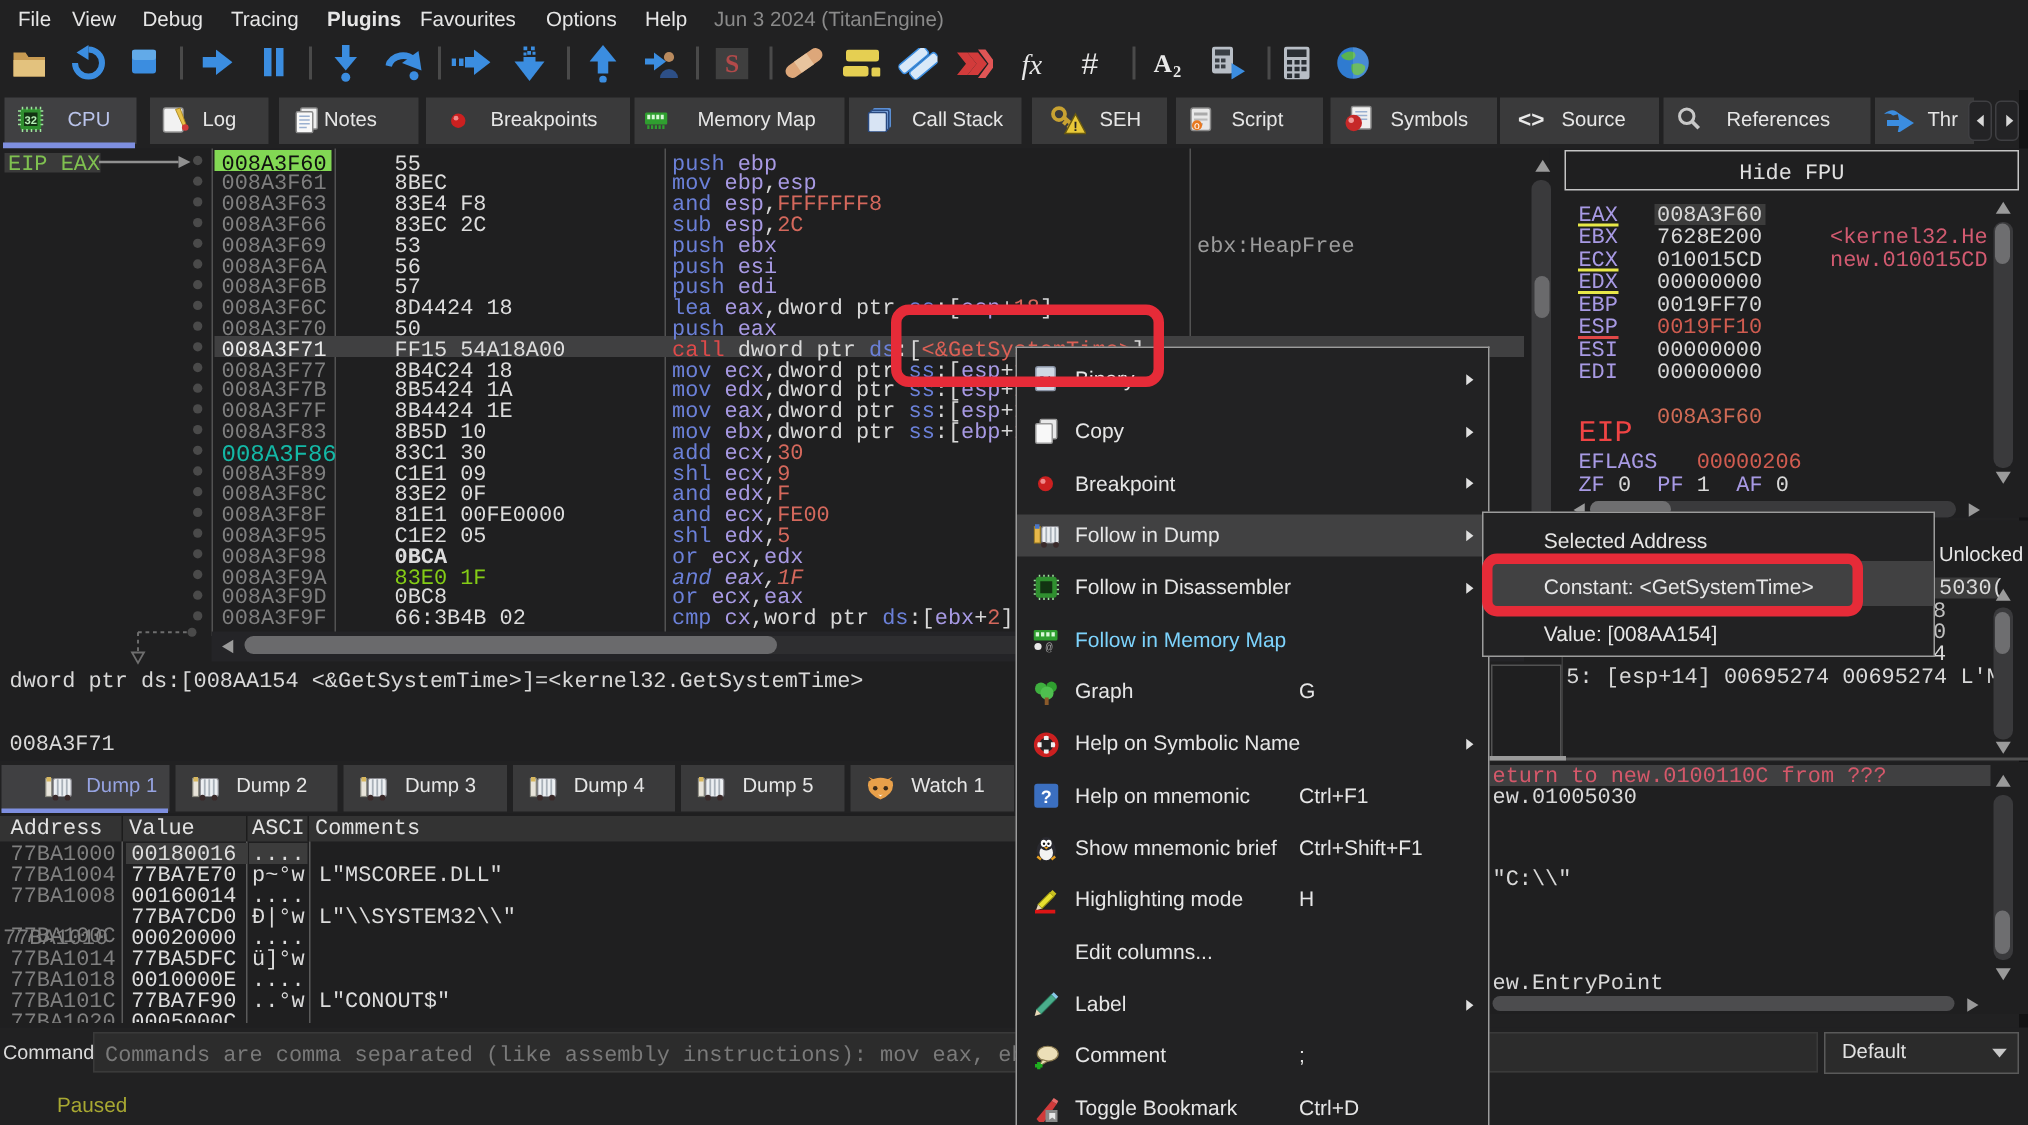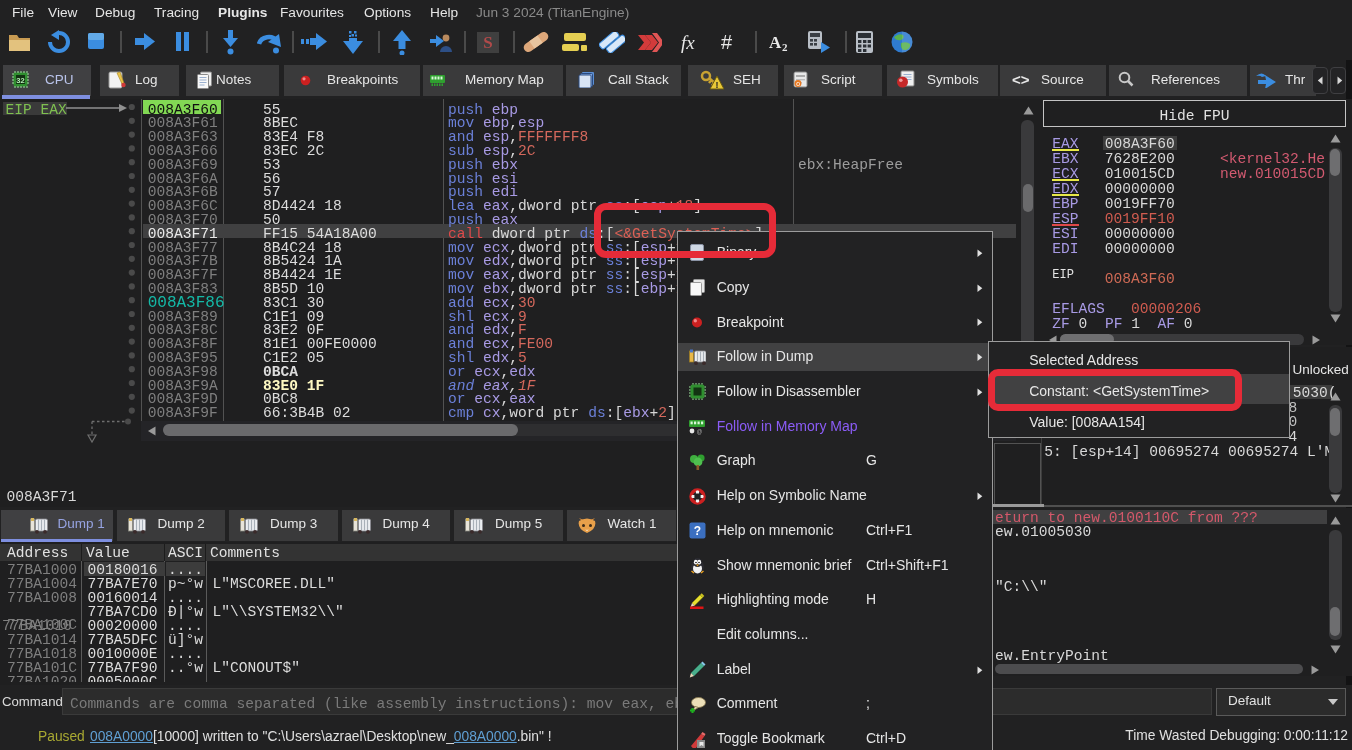--- a/index.html
+++ b/index.html
@@ -367,21 +367,21 @@
 <div class="m" style="left:147.7px;top:337.1px;font-size:14.6px;color:#7f7f7f;">008A3F8F</div>
 <div class="m" style="left:263px;top:337.1px;font-size:14.6px;color:#dcdcdc;">81E1 00FE0000</div>
 <div class="m" style="left:448px;top:337.1px;font-size:14.6px;color:#d8d8d8;"><span style="color:#6b80d8">and</span><span style="color:#d8d8d8"> </span><span style="color:#a89ae4">ecx</span><span style="color:#d8d8d8">,</span><span style="color:#d4685c">FE00</span></div>
 <div class="m" style="left:147.7px;top:350.9px;font-size:14.6px;color:#7f7f7f;">008A3F95</div>
 <div class="m" style="left:263px;top:350.9px;font-size:14.6px;color:#dcdcdc;">C1E2 05</div>
 <div class="m" style="left:448px;top:350.9px;font-size:14.6px;color:#d8d8d8;"><span style="color:#6b80d8">shl</span><span style="color:#d8d8d8"> </span><span style="color:#a89ae4">edx</span><span style="color:#d8d8d8">,</span><span style="color:#d4685c">5</span></div>
 <div class="m" style="left:147.7px;top:364.7px;font-size:14.6px;color:#7f7f7f;">008A3F98</div>
 <div class="m" style="left:263px;top:364.7px;font-size:14.6px;color:#dcdcdc;font-weight:bold;">0BCA</div>
 <div class="m" style="left:448px;top:364.7px;font-size:14.6px;color:#d8d8d8;"><span style="color:#6b80d8">or</span><span style="color:#d8d8d8"> </span><span style="color:#a89ae4">ecx</span><span style="color:#d8d8d8">,</span><span style="color:#a89ae4">edx</span></div>
 <div class="m" style="left:147.7px;top:378.5px;font-size:14.6px;color:#7f7f7f;">008A3F9A</div>
-<div class="m" style="left:263px;top:378.5px;font-size:14.6px;color:#fef9c3;font-weight:bold;">83E0 1F</div>
+<div class="m" style="left:263px;top:378.5px;font-size:14.6px;color:#84cc16;">83E0 1F</div>
 <div class="m" style="left:448px;top:378.5px;font-size:14.6px;color:#d8d8d8;font-style:italic;"><span style="color:#6b80d8">and</span><span style="color:#d8d8d8"> </span><span style="color:#a89ae4">eax</span><span style="color:#d8d8d8">,</span><span style="color:#d4685c">1F</span></div>
 <div class="m" style="left:147.7px;top:392.3px;font-size:14.6px;color:#7f7f7f;">008A3F9D</div>
 <div class="m" style="left:263px;top:392.3px;font-size:14.6px;color:#dcdcdc;">0BC8</div>
 <div class="m" style="left:448px;top:392.3px;font-size:14.6px;color:#d8d8d8;"><span style="color:#6b80d8">or</span><span style="color:#d8d8d8"> </span><span style="color:#a89ae4">ecx</span><span style="color:#d8d8d8">,</span><span style="color:#a89ae4">eax</span></div>
 <div class="m" style="left:147.7px;top:406.1px;font-size:14.6px;color:#7f7f7f;">008A3F9F</div>
 <div class="m" style="left:263px;top:406.1px;font-size:14.6px;color:#dcdcdc;">66:3B4B 02</div>
 <div class="m" style="left:448px;top:406.1px;font-size:14.6px;color:#d8d8d8;"><span style="color:#6b80d8">cmp</span><span style="color:#d8d8d8"> </span><span style="color:#a89ae4">cx</span><span style="color:#d8d8d8">,word ptr </span><span style="color:#6b80d8">ds</span><span style="color:#d8d8d8">:[</span><span style="color:#a89ae4">ebx</span><span style="color:#d8d8d8">+</span><span style="color:#d4685c">2</span><span style="color:#d8d8d8">]</span></div>
 <div class="m" style="left:798px;top:157.7px;font-size:14.6px;color:#9c9c9c;">ebx:HeapFree</div>
 <div style="position:absolute;left:141px;top:421px;width:875px;height:20px;background:#242427;"></div>
 <svg style="position:absolute;left:147px;top:425.5px;" width="11" height="10" viewBox="0 0 11 10">
@@ -401,20 +401,21 @@
       <circle cx="44" cy="5.5" r="3" fill="#4a4a4a"></circle>
     </svg>
 <svg style="position:absolute;left:1022.9px;top:105.9px;" width="11" height="9" viewBox="0 0 11 9">
       <polygon points="0.5,8.5 10.5,8.5 5.5,0.5" fill="#9a9a9a"></polygon>
     </svg>
 <div style="position:absolute;left:1021.2px;top:120px;width:13.1px;height:304px;background:#3a3a3c;border-radius:6px;"></div>
 <div style="position:absolute;left:1022.8px;top:183.5px;width:9.8px;height:28px;background:#6a6a6c;border-radius:5px;"></div>
 <svg style="position:absolute;left:1022.9px;top:428.5px;" width="11" height="9" viewBox="0 0 11 9">
       <polygon points="0.5,0.5 10.5,0.5 5.5,8.5" fill="#9a9a9a"></polygon>
     </svg>
+<div class="m" style="left:6.4px;top:448.0px;font-size:14.6px;color:#d8d8d8;"><span style="color:#d8d8d8">dword ptr ds:[008AA154 &lt;&amp;GetSystemTime&gt;]=&lt;kernel32.GetSystemTime&gt;</span></div>
 <div class="m" style="left:6.4px;top:489.7px;font-size:14.6px;color:#d8d8d8;">008A3F71</div>
 <div style="position:absolute;left:1043.3px;top:100px;width:302.4px;height:26.7px;background:transparent;border:1.5px solid #c4c4c4;box-sizing:border-box;"></div>
 <div class="m" style="left:1159.5px;top:108.5px;font-size:14.6px;color:#e0e0e0;">Hide FPU</div>
 <div style="position:absolute;left:1103px;top:136.29999999999998px;width:74px;height:13.8px;background:#3c3c3c;"></div>
 <div class="m" style="left:1052.3px;top:136.89999999999998px;font-size:14.6px;color:#a89ae4;">EAX</div>
 <div style="position:absolute;left:1052.3px;top:149.29999999999998px;width:26.3px;height:2px;background:#e8e848;"></div>
 <div class="m" style="left:1104.7px;top:136.89999999999998px;font-size:14.6px;color:#d8d8d8;">008A3F60</div>
 <div class="m" style="left:1052.3px;top:151.89999999999998px;font-size:14.6px;color:#a89ae4;">EBX</div>
 <div class="m" style="left:1104.7px;top:151.89999999999998px;font-size:14.6px;color:#d8d8d8;">7628E200</div>
 <div class="m" style="left:1052.3px;top:166.89999999999998px;font-size:14.6px;color:#a89ae4;">ECX</div>
@@ -427,21 +428,21 @@
 <div class="m" style="left:1104.7px;top:196.89999999999998px;font-size:14.6px;color:#d8d8d8;">0019FF70</div>
 <div class="m" style="left:1052.3px;top:211.89999999999998px;font-size:14.6px;color:#a89ae4;">ESP</div>
 <div style="position:absolute;left:1052.3px;top:224.29999999999998px;width:26.3px;height:2px;background:#e04848;"></div>
 <div class="m" style="left:1104.7px;top:211.89999999999998px;font-size:14.6px;color:#d05c50;">0019FF10</div>
 <div class="m" style="left:1052.3px;top:226.89999999999998px;font-size:14.6px;color:#a89ae4;">ESI</div>
 <div class="m" style="left:1104.7px;top:226.89999999999998px;font-size:14.6px;color:#d8d8d8;">00000000</div>
 <div class="m" style="left:1052.3px;top:241.89999999999998px;font-size:14.6px;color:#a89ae4;">EDI</div>
 <div class="m" style="left:1104.7px;top:241.89999999999998px;font-size:14.6px;color:#d8d8d8;">00000000</div>
 <div class="m" style="left:1220px;top:151.89999999999998px;font-size:14.6px;color:#d25a70;">&lt;kernel32.He</div>
 <div class="m" style="left:1220px;top:166.89999999999998px;font-size:14.6px;color:#d25a70;">new.010015CD</div>
-<div class="m" style="left:1052.3px;top:268px;font-size:12px;color:#e5e5e5;">EIP</div>
+<div class="m" style="left:1052.3px;top:283px;font-size:20px;color:#ef4444;">EIP</div>
 <div class="m" style="left:1104.7px;top:271.9px;font-size:14.6px;color:#cf6a55;">008A3F60</div>
 <div class="m" style="left:1052.3px;top:301.9px;font-size:14.6px;color:#a89ae4;">EFLAGS</div>
 <div class="m" style="left:1131.1px;top:301.9px;font-size:14.6px;color:#d05c50;">00000206</div>
 <div class="m" style="left:1052.3px;top:316.9px;font-size:14.6px;color:#a89ae4;">ZF</div>
 <div class="m" style="left:1078.6px;top:316.9px;font-size:14.6px;color:#d8d8d8;">0</div>
 <div class="m" style="left:1104.9px;top:316.9px;font-size:14.6px;color:#a89ae4;">PF</div>
 <div class="m" style="left:1131.2px;top:316.9px;font-size:14.6px;color:#d8d8d8;">1</div>
 <div class="m" style="left:1157.5px;top:316.9px;font-size:14.6px;color:#a89ae4;">AF</div>
 <div class="m" style="left:1183.8px;top:316.9px;font-size:14.6px;color:#d8d8d8;">0</div>
 <svg style="position:absolute;left:1329.5px;top:134px;" width="11" height="9" viewBox="0 0 11 9">
@@ -618,22 +619,20 @@
 <div class="s" style="left:2px;top:695.3px;font-size:13.2px;color:#dadada;font-weight:400;">Command:</div>
 <div style="position:absolute;left:62px;top:687.5px;width:1150px;height:27px;background:#2c2c2c;border:1px solid #3a3a3a;box-sizing:border-box;"></div>
 <div class="m" style="left:70px;top:696.5px;font-size:14.6px;color:#7a7a7a;">Commands are comma separated (like assembly instructions): mov eax, ebx</div>
 <div style="position:absolute;left:1216px;top:688px;width:130px;height:28px;background:#2b2b2b;border:1px solid #5a5a5a;box-sizing:border-box;"></div>
 <div class="s" style="left:1228px;top:693.8px;font-size:13.5px;color:#e2e2e2;font-weight:400;">Default</div>
 <svg style="position:absolute;left:1328px;top:699px;" width="10" height="7" viewBox="0 0 10 7">
       <polygon points="0,0 10,0 5,6" fill="#c8c8c8"></polygon>
     </svg>
 <div style="position:absolute;left:0px;top:718px;width:1352px;height:32px;background:#212122;"></div>
 <div class="s" style="left:38px;top:730.0px;font-size:13.8px;color:#a8a832;font-weight:400;">Paused</div>
-<div class="s" style="left:90px;top:730.0px;font-size:13.8px;color:#e0e0e0"><span style="color:#5f9fd3;text-decoration:underline">008A0000</span>[10000] written to "C:\Users\azrael\Desktop\new_<span style="color:#5f9fd3;text-decoration:underline">008A0000</span>.bin" !</div>
-<div class="s" style="left:1022px;top:729.0px;width:326px;text-align:right;font-size:13.8px;color:#e0e0e0">Time Wasted Debugging: 0:00:11:12</div>
 <div style="position:absolute;left:676.5px;top:231.2px;width:316.5px;height:518.8px;background:#222223;border:1px solid #9c9c9c;border-bottom:none;box-sizing:border-box;"></div>
 <div style="position:absolute;left:677.5px;top:342.76px;width:314.5px;height:28.6px;background:#414142;"></div>
 <div class="s" style="left:716.7px;top:245.1px;font-size:14px;color:#e6e6e6;font-weight:400;">Binary</div>
 <svg style="position:absolute;left:976.5px;top:248.9px;" width="6" height="8.4" viewBox="0 0 6 8.4">
       <polygon points="0.5,0.5 0.5,7.9 5.3,4.2" fill="#e0e0e0"></polygon>
     </svg>
 <div class="s" style="left:716.7px;top:279.82px;font-size:14px;color:#e6e6e6;font-weight:400;">Copy</div>
 <svg style="position:absolute;left:976.5px;top:283.62px;" width="6" height="8.4" viewBox="0 0 6 8.4">
       <polygon points="0.5,0.5 0.5,7.9 5.3,4.2" fill="#e0e0e0"></polygon>
     </svg>
@@ -642,21 +641,21 @@
       <polygon points="0.5,0.5 0.5,7.9 5.3,4.2" fill="#e0e0e0"></polygon>
     </svg>
 <div class="s" style="left:716.7px;top:349.26px;font-size:14px;color:#e6e6e6;font-weight:400;">Follow in Dump</div>
 <svg style="position:absolute;left:976.5px;top:353.06px;" width="6" height="8.4" viewBox="0 0 6 8.4">
       <polygon points="0.5,0.5 0.5,7.9 5.3,4.2" fill="#e0e0e0"></polygon>
     </svg>
 <div class="s" style="left:716.7px;top:383.98px;font-size:14px;color:#e6e6e6;font-weight:400;">Follow in Disassembler</div>
 <svg style="position:absolute;left:976.5px;top:387.78000000000003px;" width="6" height="8.4" viewBox="0 0 6 8.4">
       <polygon points="0.5,0.5 0.5,7.9 5.3,4.2" fill="#e0e0e0"></polygon>
     </svg>
-<div class="s" style="left:716.7px;top:418.7px;font-size:14px;color:#8b5cf6;font-weight:400;">Follow in Memory Map</div>
+<div class="s" style="left:716.7px;top:418.7px;font-size:14px;color:#7dd3fc;font-weight:400;">Follow in Memory Map</div>
 <div class="s" style="left:716.7px;top:453.41999999999996px;font-size:14px;color:#e6e6e6;font-weight:400;">Graph</div>
 <div class="s" style="left:866px;top:453.41999999999996px;font-size:14px;color:#e6e6e6;font-weight:400;">G</div>
 <div class="s" style="left:716.7px;top:488.14px;font-size:14px;color:#e6e6e6;font-weight:400;">Help on Symbolic Name</div>
 <svg style="position:absolute;left:976.5px;top:491.94px;" width="6" height="8.4" viewBox="0 0 6 8.4">
       <polygon points="0.5,0.5 0.5,7.9 5.3,4.2" fill="#e0e0e0"></polygon>
     </svg>
 <div class="s" style="left:716.7px;top:522.86px;font-size:14px;color:#e6e6e6;font-weight:400;">Help on mnemonic</div>
 <div class="s" style="left:866px;top:522.86px;font-size:14px;color:#e6e6e6;font-weight:400;">Ctrl+F1</div>
 <div class="s" style="left:716.7px;top:557.58px;font-size:14px;color:#e6e6e6;font-weight:400;">Show mnemonic brief</div>
 <div class="s" style="left:866px;top:557.58px;font-size:14px;color:#e6e6e6;font-weight:400;">Ctrl+Shift+F1</div>

